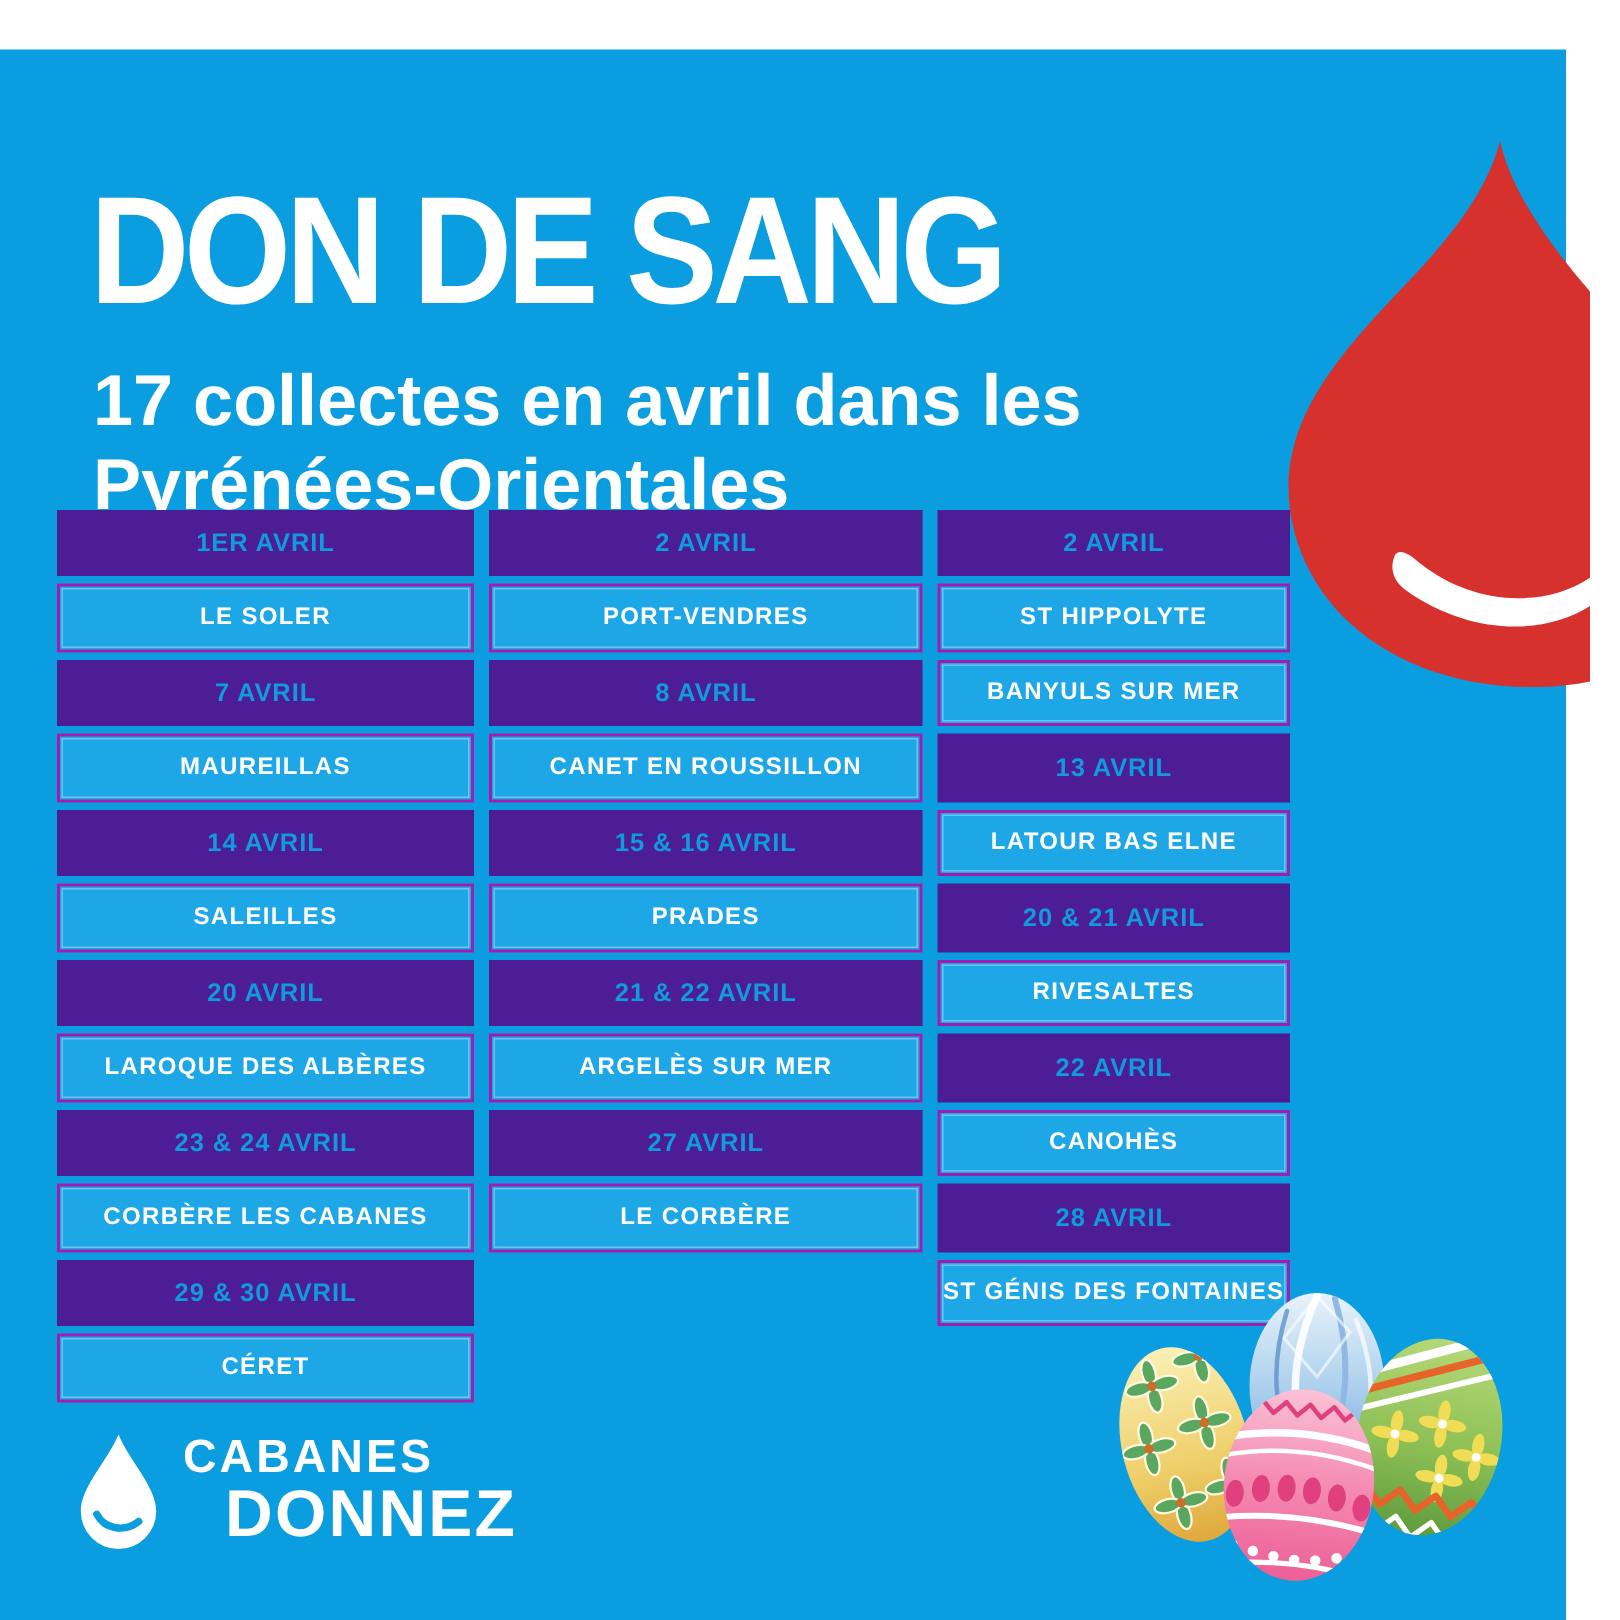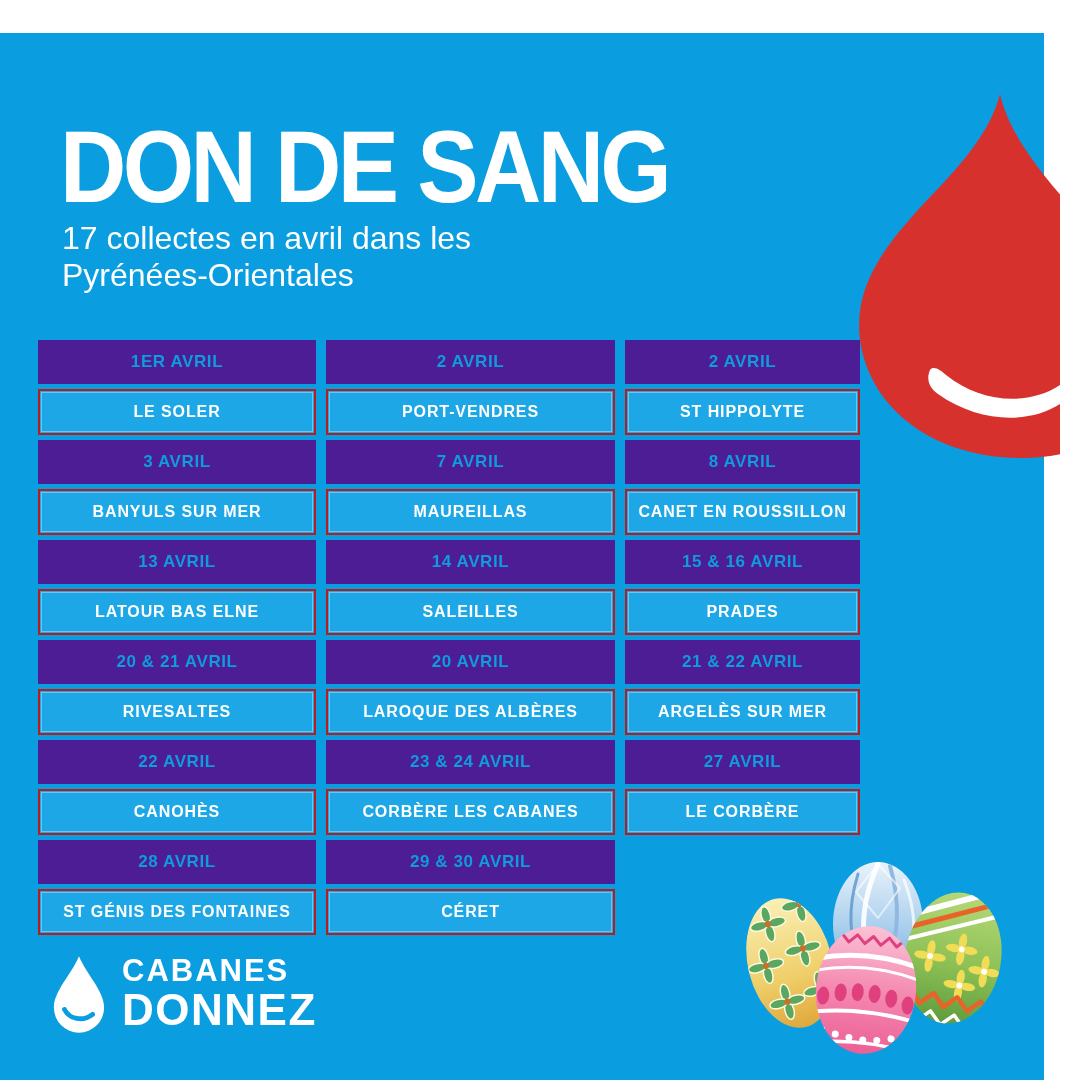--- a/index.html
+++ b/index.html
@@ -4,43 +4,43 @@
 <style>
   html,body{margin:0;padding:0;}
   body{width:1080px;height:1080px;background:#ffffff;font-family:"Liberation Sans",sans-serif;overflow:hidden;}
   .page{position:relative;width:1060px;height:1080px;background:#ffffff;overflow:hidden;}
   .canvas{position:absolute;left:0;top:33px;width:1044px;height:1047px;background:var(--blue,#0a9de0);}
 
   
   .header{position:absolute;left:60px;top:118px;width:760px;color:#fff;}
   .title{margin:0;font-size:102px;font-weight:900;line-height:.98;letter-spacing:-4px;
          transform:scaleX(.9);transform-origin:left top;white-space:nowrap;}
-  .subtitle{margin:2px 0 0 2px;font-size:32px;font-weight:400;line-height:1.17;letter-spacing:0;}
+  .subtitle{margin:22px 0 0 2px;font-size:48px;font-weight:700;line-height:1.17;letter-spacing:0;}
 
   
   .blood-drop{position:absolute;left:850px;top:88px;width:310px;height:372px;}
 
   
   .schedule{position:absolute;left:38px;top:340px;display:grid;
             grid-template-columns:278px 289px 235px;
             grid-template-rows:repeat(6,44px 46px);
             column-gap:10px;row-gap:5px;}
   .cell{display:flex;align-items:center;justify-content:center;text-align:center;box-sizing:border-box;}
   .cell.date{background:#4c1d95;color:var(--date-text,#0f9bdc);font-size:17px;font-weight:800;letter-spacing:.6px;}
-  .cell.loc{position:relative;background:var(--cell-blue,#1ea7e6);border:2px solid #b91c1c;
+  .cell.loc{position:relative;background:var(--cell-blue,#1ea7e6);border:2px solid #a21caf;
             color:#ffffff;font-size:16px;font-weight:700;letter-spacing:.9px;}
   .cell.loc::after{content:"";position:absolute;inset:1px;border:1px solid rgba(255,255,255,.35);pointer-events:none;}
   .cell.ghost{visibility:hidden;}
 
   
   .logo{position:absolute;left:50px;top:953px;display:flex;align-items:flex-start;gap:14px;color:#fff;}
   .logo-drop{width:58px;height:82px;}
   .logo-text{display:flex;flex-direction:column;margin-top:2px;}
   .logo-line1{font-size:31px;font-weight:700;letter-spacing:2px;line-height:1.05;}
-  .logo-line2{font-size:44px;font-weight:700;letter-spacing:1.5px;line-height:1.0;}
+  .logo-line2{font-size:44px;font-weight:700;letter-spacing:1.5px;line-height:1.0;margin-left:28px;}
 
   
   .eggs{position:absolute;left:728px;top:848px;width:300px;height:222px;}
 </style>
 </head>
 <body>
 
 <div class="page">
   <div class="canvas"></div>
 
@@ -56,21 +56,20 @@
 
   <div class="schedule">
 
     <div class="cell date">1ER AVRIL</div>
     <div class="cell date">2 AVRIL</div>
     <div class="cell date">2 AVRIL</div>
     <div class="cell loc">LE SOLER</div>
     <div class="cell loc">PORT-VENDRES</div>
     <div class="cell loc">ST HIPPOLYTE</div>
 
-    <div class="cell date">3 AVRIL</div>
     <div class="cell date">7 AVRIL</div>
     <div class="cell date">8 AVRIL</div>
     <div class="cell loc">BANYULS SUR MER</div>
     <div class="cell loc">MAUREILLAS</div>
     <div class="cell loc">CANET EN ROUSSILLON</div>
 
     <div class="cell date">13 AVRIL</div>
     <div class="cell date">14 AVRIL</div>
     <div class="cell date">15 &amp; 16 AVRIL</div>
     <div class="cell loc">LATOUR BAS ELNE</div>

